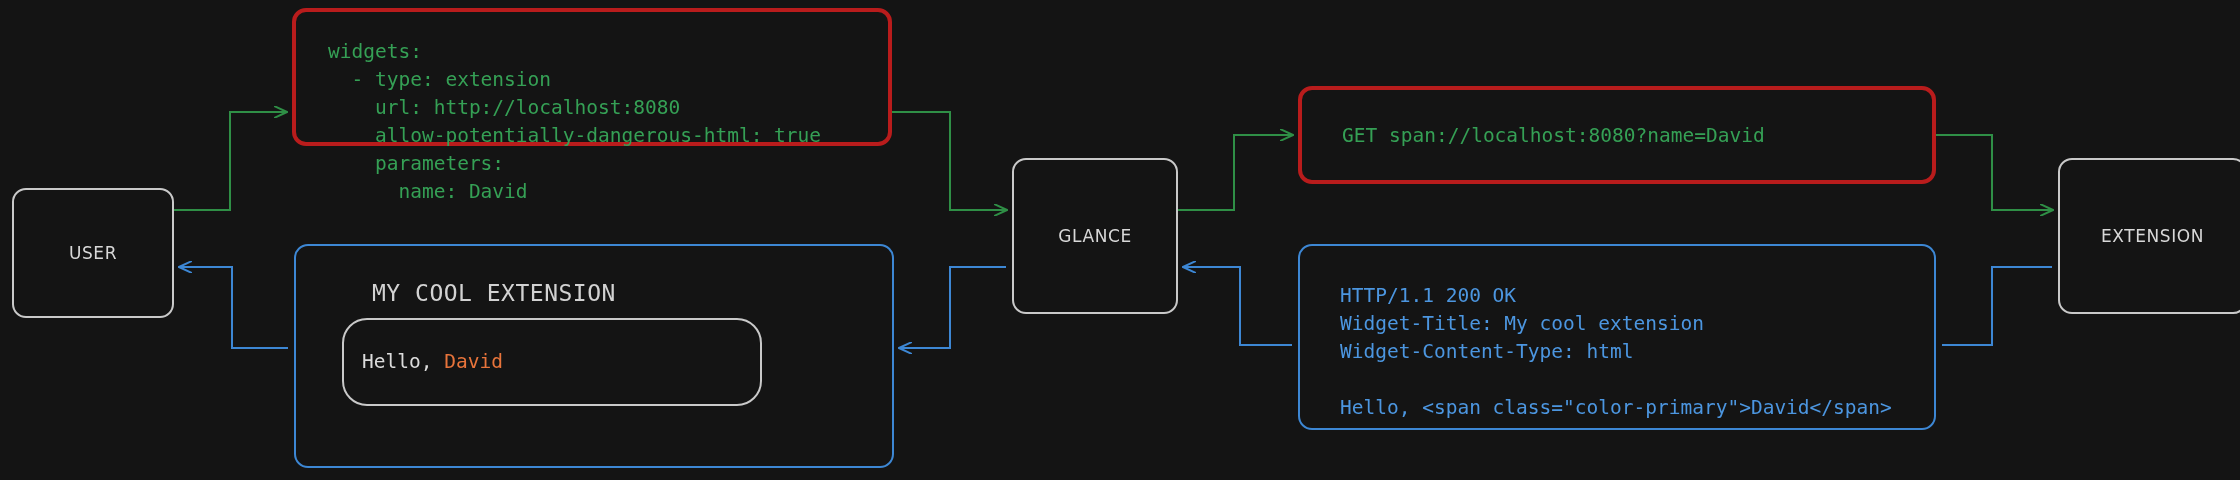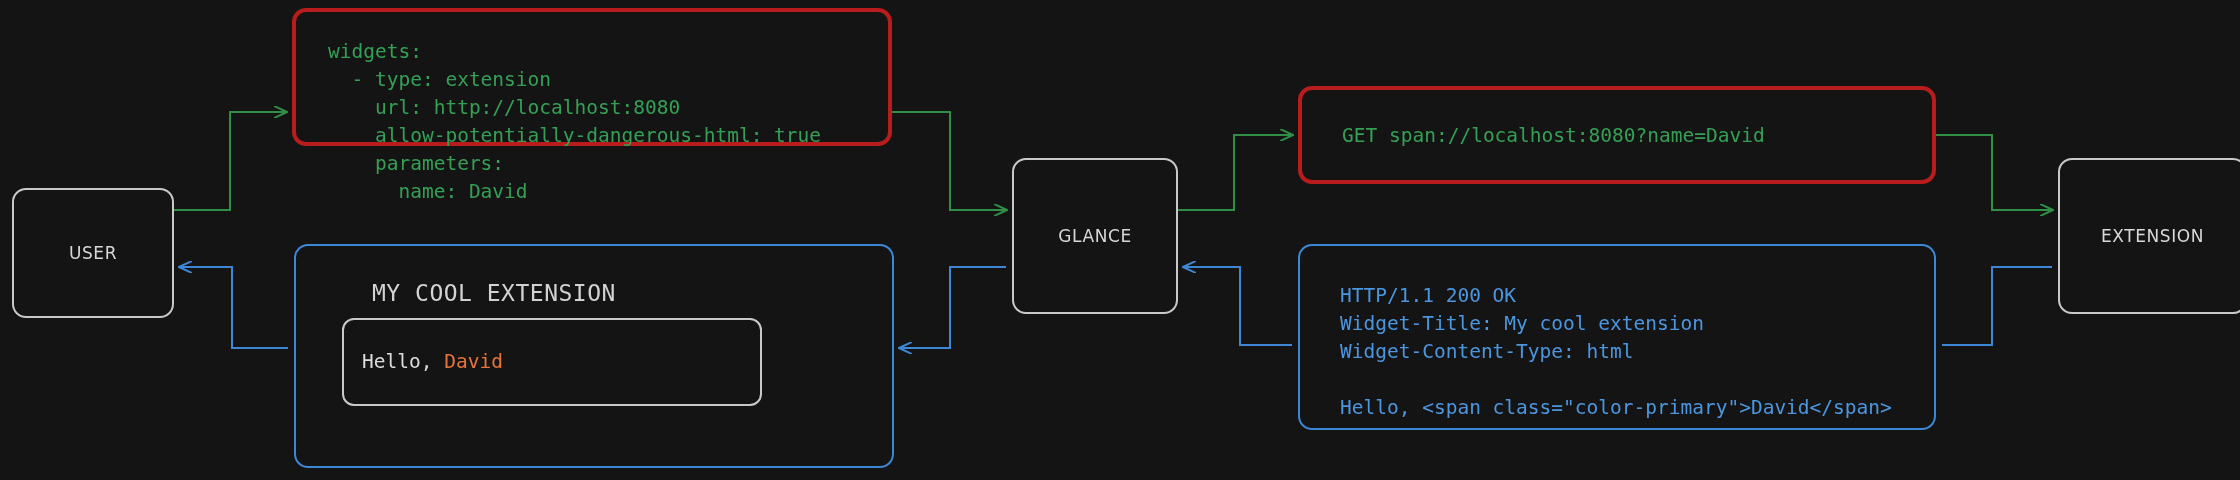--- a/index.html
+++ b/index.html
@@ -77,21 +77,21 @@
     font-size: 23px;
     letter-spacing: 0.5px;
     margin-left: 20px;
   }
   .widget-card {
     position: absolute;
     left: 46px; top: 72px;
     width: 420px; height: 88px;
     box-sizing: border-box;
     border: 2px solid #c9c9c9;
-    border-radius: 12px;
+    border-radius: 25px;
     background: #141414;
   }
   .widget-card .card-text {
     position: absolute;
     left: 18px; top: 30px;
     font-family: "DejaVu Sans Mono", monospace;
     font-size: 19.5px;
     color: #dcdcdc;
     white-space: pre;
   }

